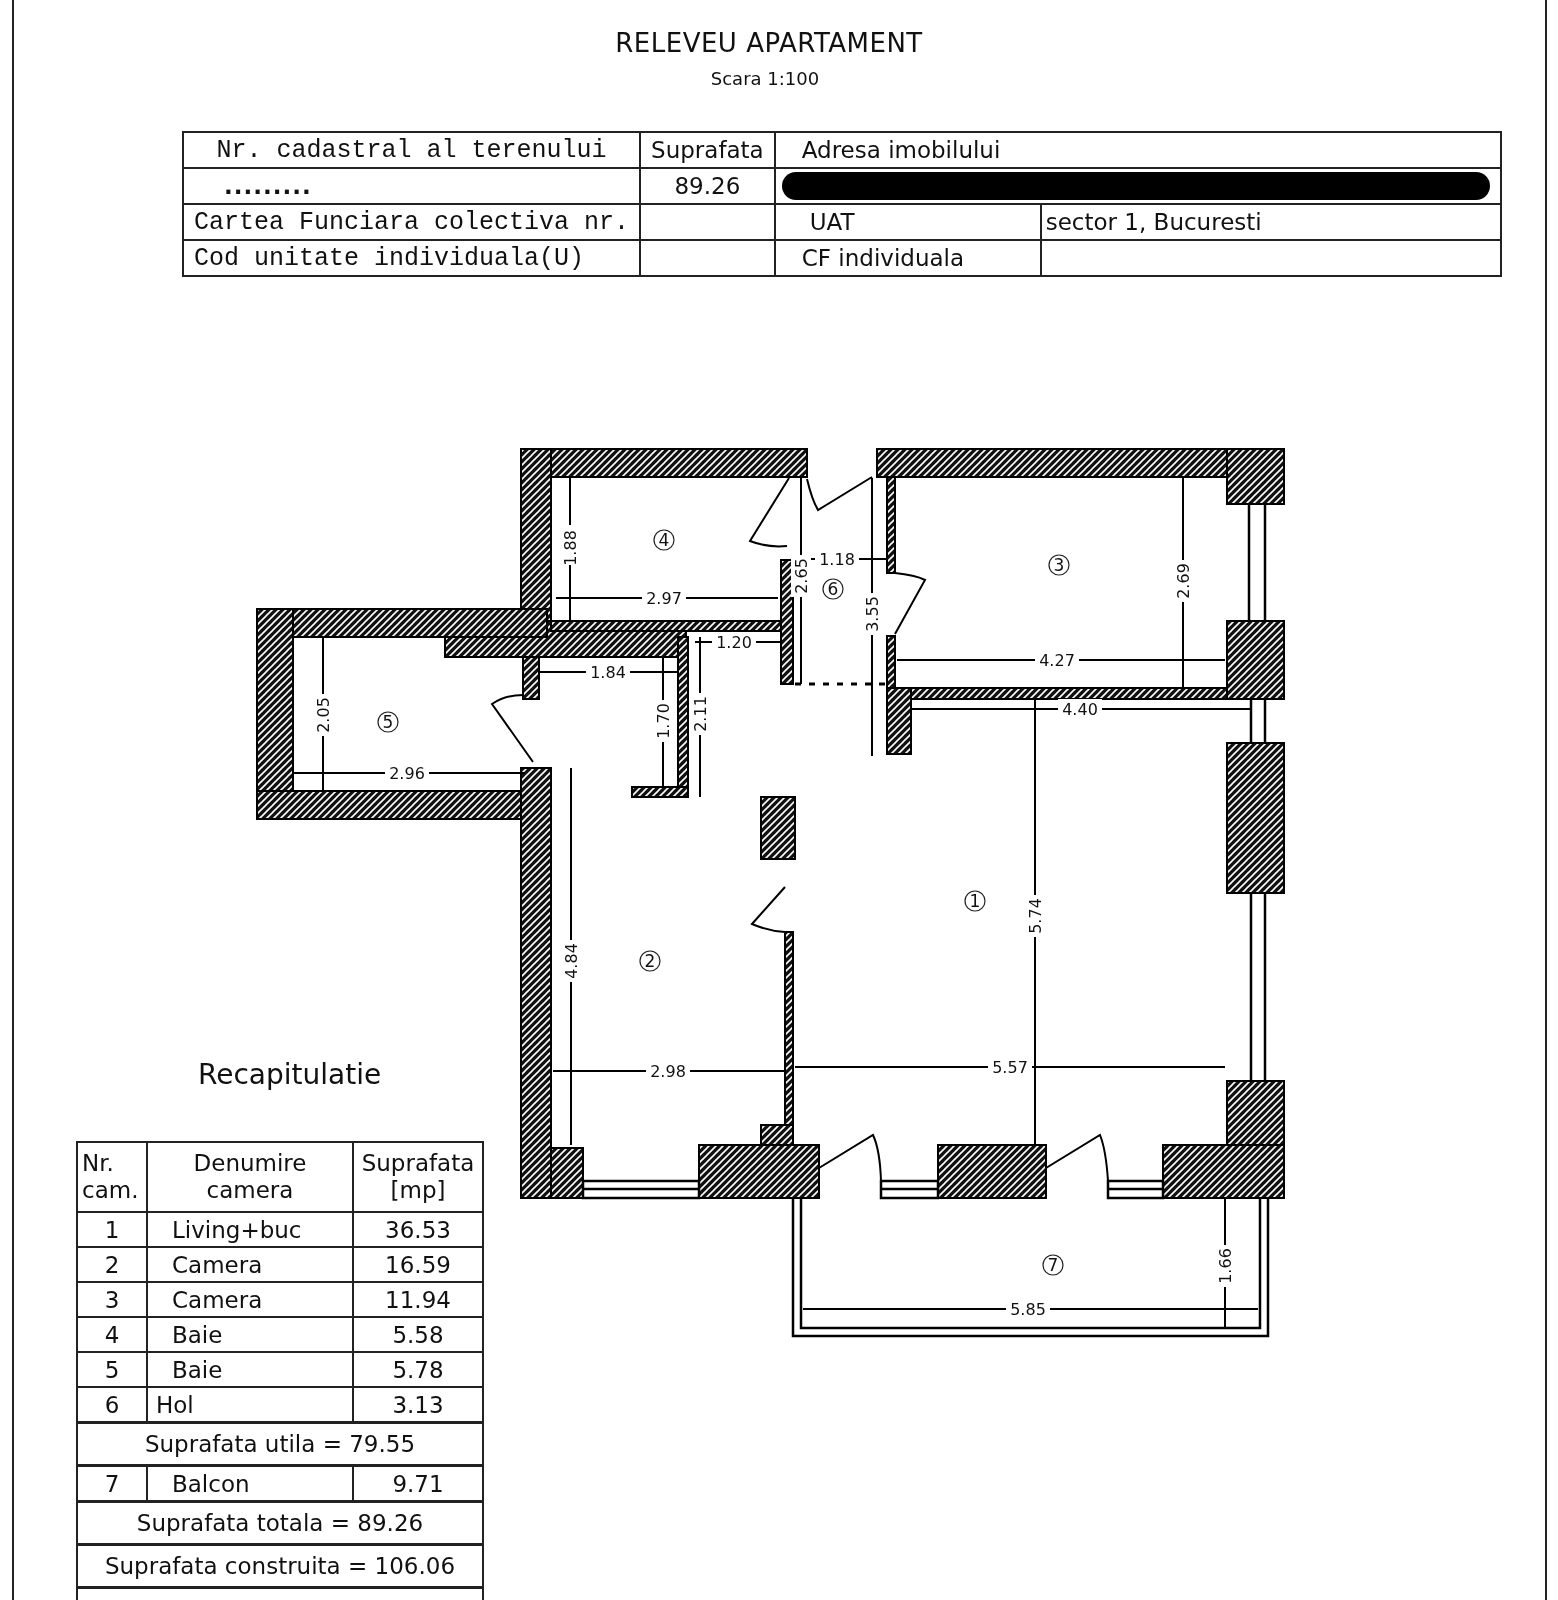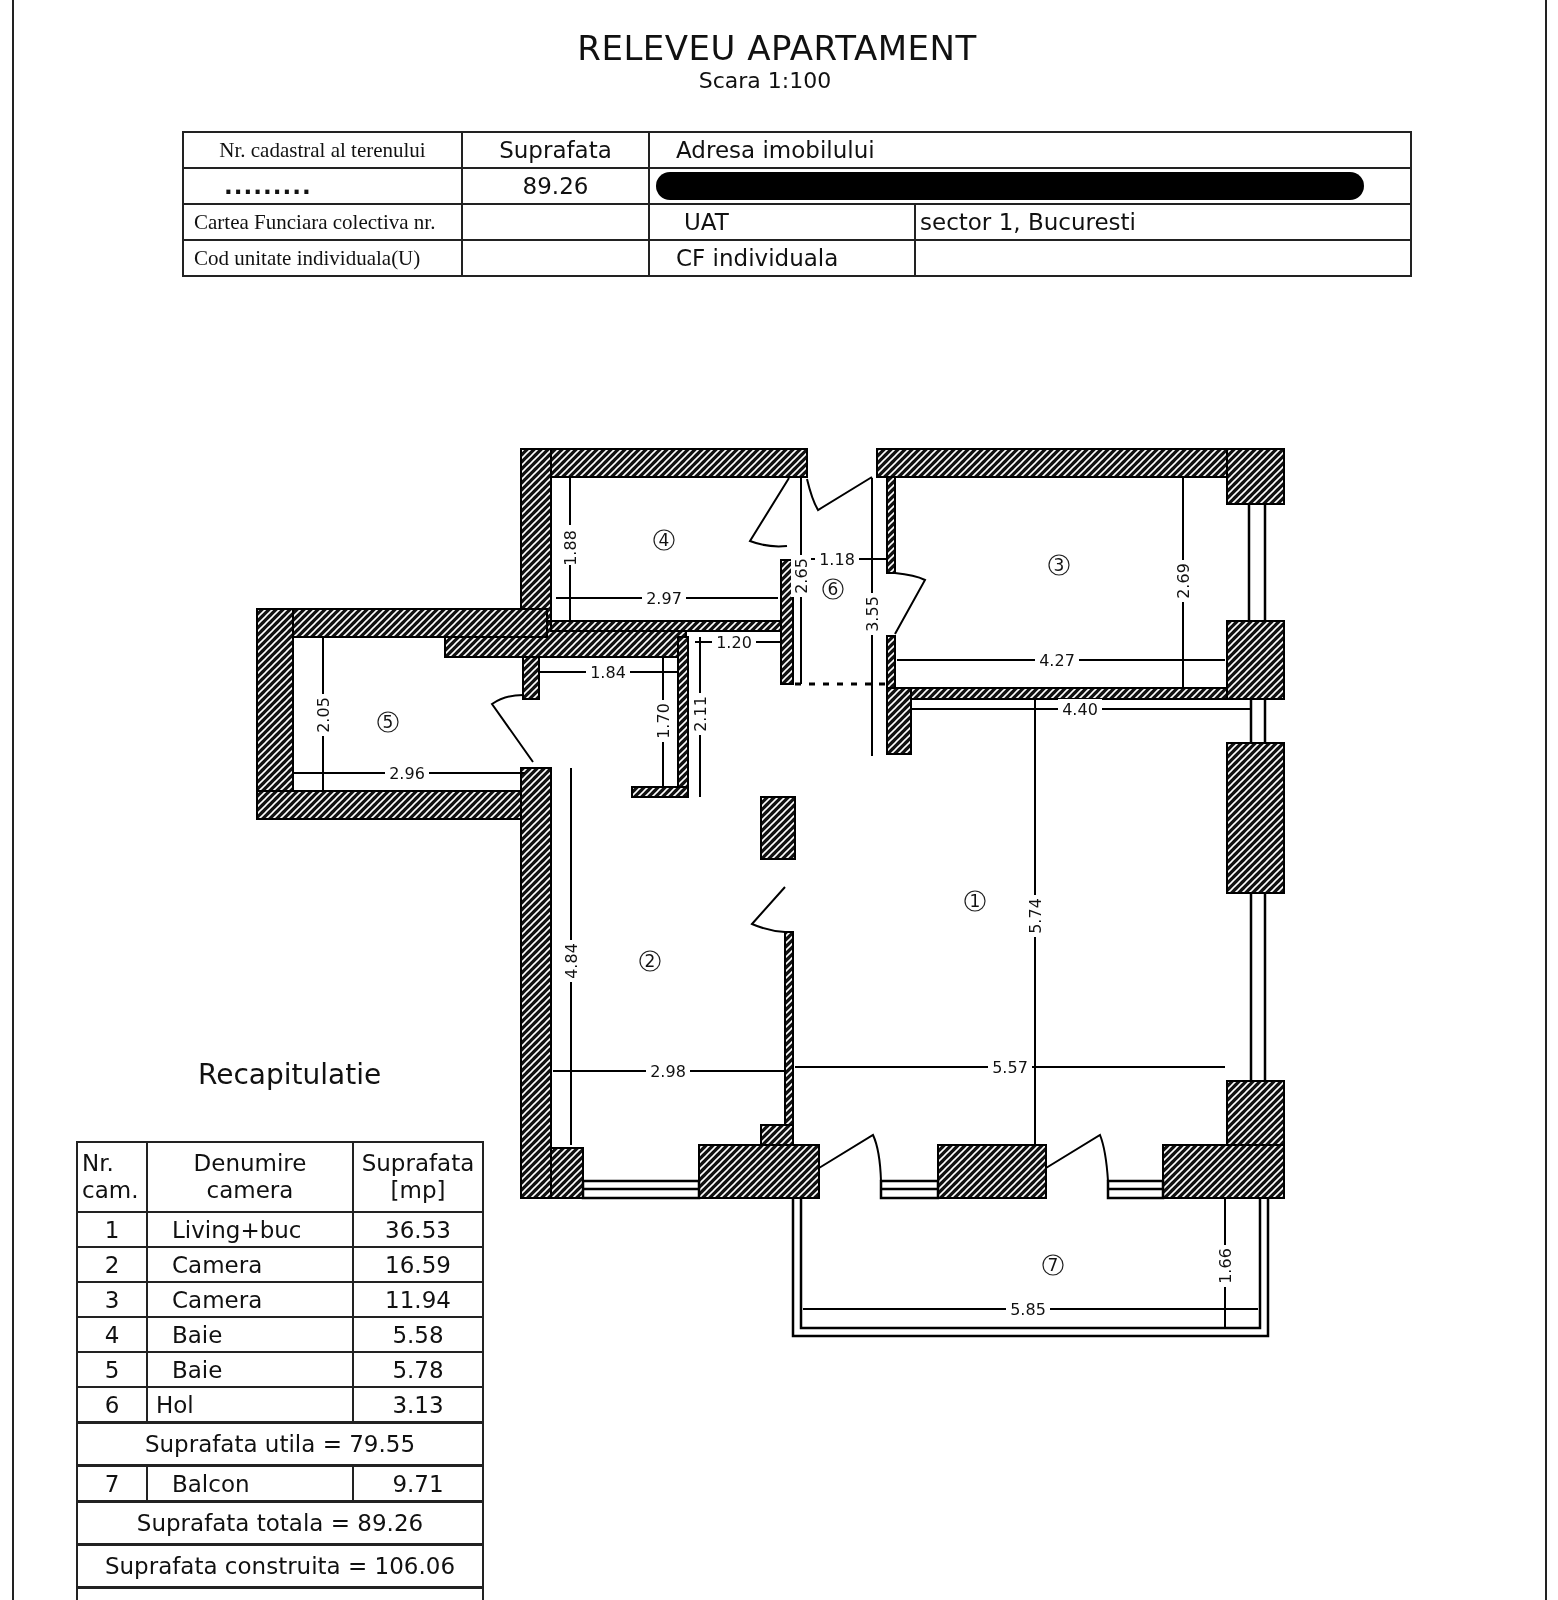--- a/index.html
+++ b/index.html
@@ -1,23 +1,23 @@
 <!DOCTYPE html>
 <html><head>
 <meta charset="utf-8">
 <style>
   html, body { margin:0; padding:0; background:#ffffff; }
   body { width:1558px; height:1600px; position:relative; overflow:hidden; font-family:"DejaVu Sans", sans-serif; color:#111; }
   .frame-left { position:absolute; left:12px; top:0; width:2px; height:1600px; background:#222; }
   .frame-right { position:absolute; left:1545px; top:0; width:2px; height:1600px; background:#222; }
-  .title { position:absolute; left:12px; width:1530px; text-align:center; top:28px; font-size:34px; letter-spacing:0.5px; }
-  .subtitle { position:absolute; left:0; width:1530px; text-align:center; top:68px; font-size:22px; }
+  .title { position:absolute; left:4px; width:1530px; text-align:center; top:28px; font-size:26px; letter-spacing:0.5px; }
+  .subtitle { position:absolute; left:0; width:1530px; text-align:center; top:68px; font-size:18px; }
   table.info { position:absolute; left:182px; top:131px; width:1230px; border-collapse:collapse; font-size:23px; }
   table.info td { border:2px solid #222; height:34px; padding:0 10px; white-space:nowrap; }
-  table.info td.narrow { font-family:Liberation Serif, serif; font-size:21px; transform-origin:left;margin-top:16px; }
+  table.info td.narrow { font-family:Liberation Mono, monospace; font-size:25px; transform-origin:left;margin-top:16px; }
   .redact { display:inline-block; width:708px; height:28px; background:#000; border-radius:14px; vertical-align:middle; margin-left:-2px; }
   .recap-title { position:absolute; left:198px; top:1058px; font-size:28px; }
   table.recap { position:absolute; left:76px; top:1141px; width:408px; border-collapse:collapse; font-size:23px; }
   table.recap td { border:2px solid #222; height:33px; padding:0 4px; }
   table.recap td.c { text-align:center; }
   table.recap tr.head td { height:68px; line-height:27px; vertical-align:middle; }
   table.recap tr.sum td { text-align:center; height:40px; border-top:3px solid #222; border-bottom:3px solid #222; }
   svg.plan { position:absolute; left:0; top:0; }
   .dim { font-family:"DejaVu Sans", sans-serif; font-size:16px; fill:#111; }
   .rn { font-family:"DejaVu Sans", sans-serif; font-size:17px; fill:#111; }

